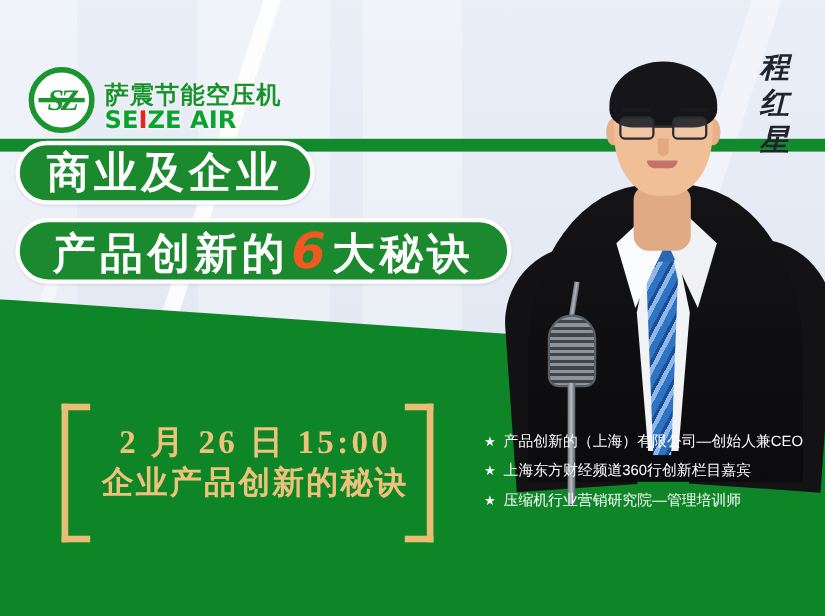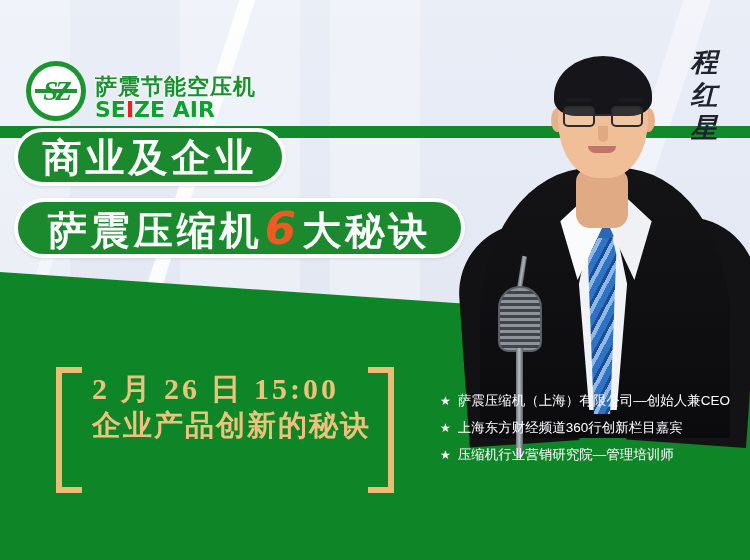--- a/index.html
+++ b/index.html
@@ -279,23 +279,23 @@
   .bracket.left .h.top { left:0; top:0; }
   .bracket.left .h.bot { left:0; bottom:0; }
   .bracket.right { left:368px; top:367px; }
   .bracket.right .v { right:0; }
   .bracket.right .h.top { right:0; top:0; }
   .bracket.right .h.bot { right:0; bottom:0; }
 
   
   .date-block {
     position:absolute;
-    left:92px; top:372px;
+    left:92px; top:386px;
     width:280px;
-    text-align:left;
+    text-align:center;
     color:#edc37c;
   }
   .date-line1 {
     font-family:"Liberation Serif", serif;
     font-size:30px; font-weight:bold;
     letter-spacing:3px; line-height:1.15;
     white-space:nowrap;
   }
   .date-line2 {
     font-size:19px; font-weight:bold;
@@ -375,21 +375,21 @@
     <div class="p-mouth"></div>
     <div class="mic-arm"></div>
     <div class="mic-head"></div>
     <div class="mic-stem"></div>
   </div>
 
   <div class="pill" id="pill1">
     <span class="pill-text">商业及企业</span>
   </div>
   <div class="pill" id="pill2">
-    <span class="pill-text"><span>萨震压缩机</span><span class="num6">6</span><span>大秘诀</span></span>
+    <span class="pill-text"><span>产品创新的</span><span class="num6">6</span><span>大秘诀</span></span>
   </div>
 
   <div class="vname">
     <span>程</span>
     <span>红</span>
     <span>星</span>
   </div>
 
   <div class="bracket left">
     <div class="v"></div>
@@ -403,21 +403,21 @@
   </div>
 
   <div class="date-block">
     <div class="date-line1">2 月 26 日 15:00</div>
     <div class="date-line3">企业产品创新的秘诀</div>
   </div>
 
   <div class="bullets">
     <div class="bullet-row">
       <span class="bullet-star">★</span>
-      <span>萨震压缩机（上海）有限公司—创始人兼CEO</span>
+      <span>产品创新的（上海）有限公司—创始人兼CEO</span>
     </div>
     <div class="bullet-row">
       <span class="bullet-star">★</span>
       <span>上海东方财经频道360行创新栏目嘉宾</span>
     </div>
     <div class="bullet-row">
       <span class="bullet-star">★</span>
       <span>压缩机行业营销研究院—管理培训师</span>
     </div>
   </div>

